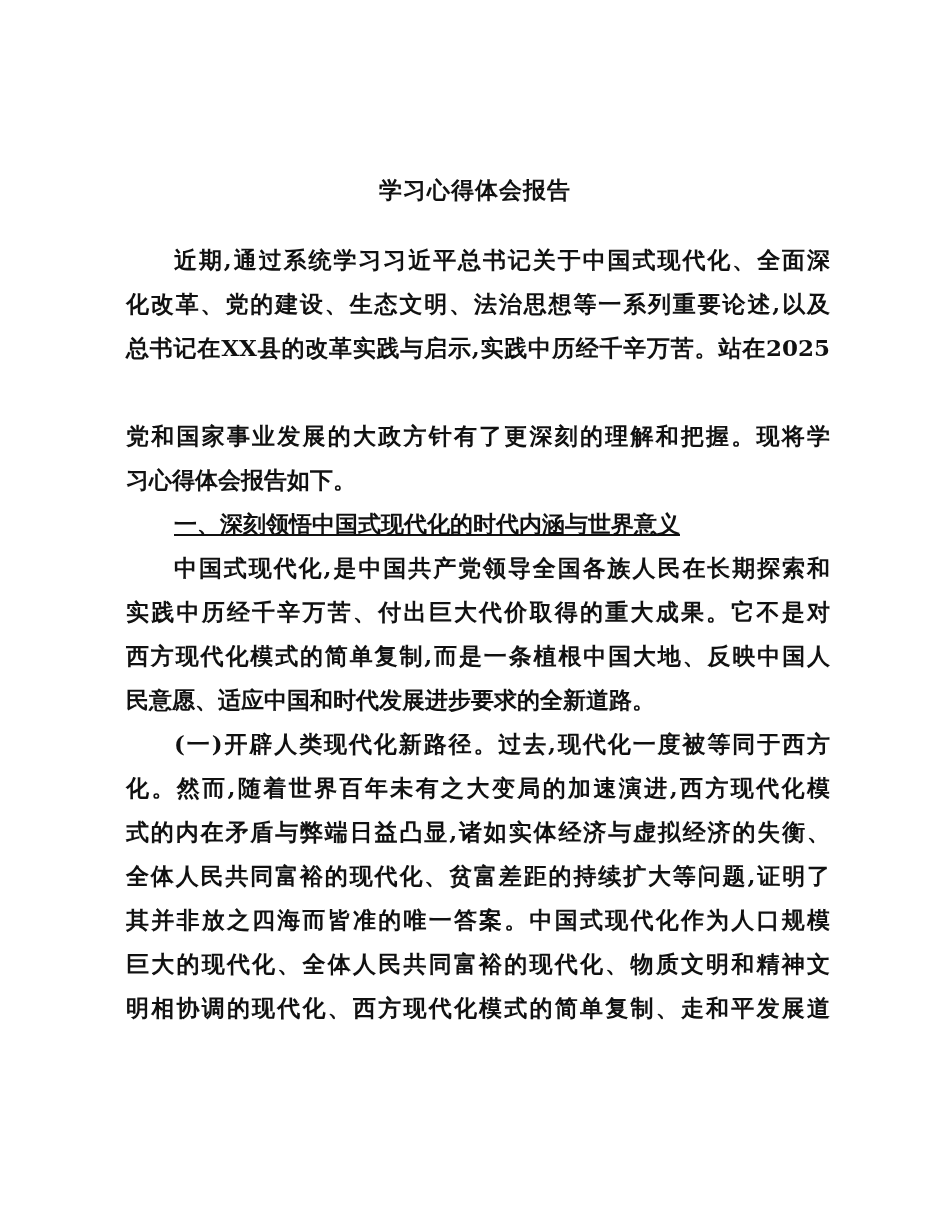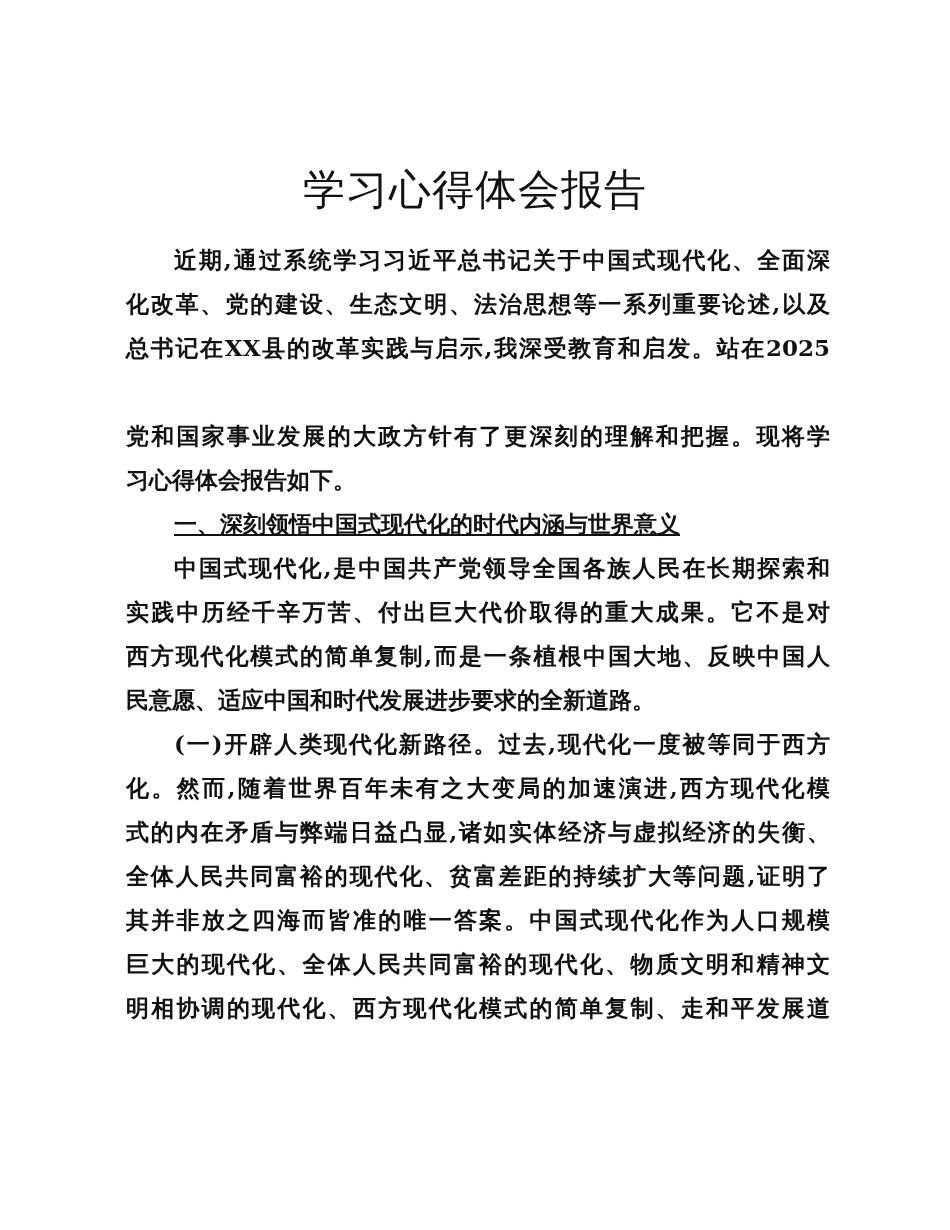--- a/index.html
+++ b/index.html
@@ -1,35 +1,35 @@
 <!DOCTYPE html>
 <html><head>
 <meta charset="utf-8">
 <style>
   html, body { margin: 0; padding: 0; background: #ffffff; }
   body { width: 950px; height: 1230px; position: relative; overflow: hidden;
          font-family: "DejaVu Serif", "Liberation Serif", serif; color: #111; }
   .page { position: absolute; left: 0; top: 0; width: 950px; height: 1230px; background: #fff; }
   .title { position: absolute; top: 168px; left: 0; width: 950px; text-align: center;
-           font-size: 42px; font-weight: normal; letter-spacing: 1px; line-height: 44px; }
+           font-size: 23px; font-weight: bold; letter-spacing: 1px; line-height: 44px; }
   .line { position: absolute; left: 126px; width: 704px; height: 44px; line-height: 44px;
           font-size: 23px; white-space: nowrap; text-align: justify; text-align-last: justify; font-weight: bold; }
   .line.indent { left: 174px; width: 656px; }
   .line.last { text-align-last: left; }
   .heading { font-family: "DejaVu Sans", "Liberation Sans", sans-serif; font-weight: bold; font-size: 23px; text-decoration: underline; }
 </style>
 </head>
 <body>
 
 <div class="page">
   <div class="title">学习心得体会报告</div>
 
   <div class="line indent" style="top:238px">近期,通过系统学习习近平总书记关于中国式现代化、全面深</div>
   <div class="line" style="top:282px">化改革、党的建设、生态文明、法治思想等一系列重要论述,以及</div>
-  <div class="line" style="top:326px">总书记在XX县的改革实践与启示,我深受教育和启发。站在2025</div>
+  <div class="line" style="top:326px">总书记在XX县的改革实践与启示,实践中历经千辛万苦。站在2025</div>
   <div class="line" style="top:414px">党和国家事业发展的大政方针有了更深刻的理解和把握。现将学</div>
   <div class="line last" style="top:458px">习心得体会报告如下。</div>
 
   <div class="line indent last heading" style="top:502px">一、深刻领悟中国式现代化的时代内涵与世界意义</div>
 
   <div class="line indent" style="top:546px">中国式现代化,是中国共产党领导全国各族人民在长期探索和</div>
   <div class="line" style="top:590px">实践中历经千辛万苦、付出巨大代价取得的重大成果。它不是对</div>
   <div class="line last" style="top:678px">民意愿、适应中国和时代发展进步要求的全新道路。</div>
   <div class="line" style="top:634px">西方现代化模式的简单复制,而是一条植根中国大地、反映中国人</div>
 

